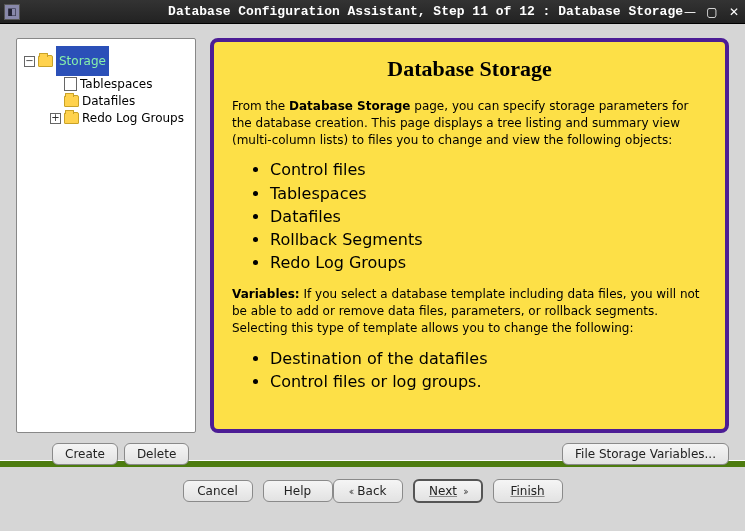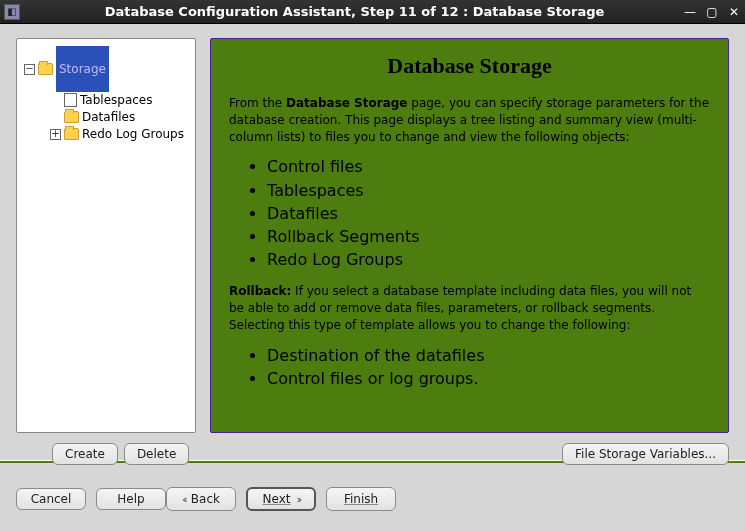--- a/index.html
+++ b/index.html
@@ -23,23 +23,24 @@
     .titlebar-icon {
       width: 16px; height: 16px;
       background: #88a;
       margin-right: 6px;
       border: 1px solid #555;
       display:flex;align-items:center;justify-content:center;
       font-size:10px;color:#223;
     }
     .titlebar-title {
       flex: 1;
-      text-align: center;
+      text-align: right;
       font-weight: bold;
       font-size: 13px;
+      font-family: Liberation Mono, monospace;
     }
     .titlebar-controls { display: flex; gap: 8px; color:#fff; font-size:12px;}
     .titlebar-controls span { cursor: default; width:14px; text-align:center;}
     .content {
       padding: 14px 16px 0 16px;
       height: 435px;
     }
     .main-area {
       display: flex;
       gap: 14px;
@@ -87,31 +88,31 @@
       position:absolute; top:-3px; left:0;
       width:7px;height:3px;background:#ffd24d;border:1px solid #c9a227;border-bottom:none;border-radius:1px 1px 0 0;
     }
     .doc-icon {
       width: 13px; height: 14px;
       background:#fff; border:1px solid #666;
       display:inline-block;
     }
     .tree .selected .label {
       background: #2b50b8;
-      color: #c4b5fd;
-      padding: 16px 3px;
+      color: #86efac;
+      padding: 8px 3px;
     }
     .tree .children { padding-left: 26px; position:relative;}
     .label{font-size:12px;}
 
     .info-panel {
       flex: 1;
-      background: #4d7c0f;
-      border: 1px solid #4c1d95;
-      border-radius: 2px;
+      background: #fde047;
+      border: 4px solid #4c1d95;
+      border-radius: 8px;
       padding: 14px 18px;
       overflow: auto;
     }
     .info-panel h1 {
       text-align: center;
       font-family: Georgia, "Times New Roman", serif;
       font-size: 22px;
       font-weight: bold;
       margin-bottom: 16px;
     }
@@ -138,24 +139,24 @@
       font-family: inherit;
       font-size: 12px;
       background: linear-gradient(#f5f5f5, #e2e2e2);
       border: 1px solid #8a8a8a;
       border-radius: 6px;
       padding: 3px 12px;
       cursor: pointer;
       color:#222;
     }
     .footer {
-      border-top: 2px solid #4d7c0f;
-      padding: 24px 16px 0 16px;
-      display: flex;
-      justify-content: flex-start;
+      border-top: 6px solid #4d7c0f;
+      padding: 12px 16px 0 16px;
+      display: flex;
+      justify-content: center;
       align-items: center;
     }
     .footer .left-group, .footer .right-group { display:flex; gap:10px; }
     .nav-btn {
       display: inline-flex;
       align-items: center;
       gap: 6px;
       min-width:70px;
       justify-content:center;
     }
@@ -221,21 +222,21 @@
         <span>From the </span><b>Database Storage</b><span> page, you can specify storage parameters for the database creation. This page displays a tree listing and summary view (multi-column lists) to files you to change and view the following objects:</span>
       </p>
       <ul>
         <li>Control files</li>
         <li>Tablespaces</li>
         <li>Datafiles</li>
         <li>Rollback Segments</li>
         <li>Redo Log Groups</li>
       </ul>
       <p>
-        <b>Rollback:</b><span> If you select a database template including data files, you will not be able to add or remove data files, parameters, or rollback segments. Selecting this type of template allows you to change the following:</span>
+        <b>Variables:</b><span> If you select a database template including data files, you will not be able to add or remove data files, parameters, or rollback segments. Selecting this type of template allows you to change the following:</span>
       </p>
       <ul>
         <li>Destination of the datafiles</li>
         <li>Control files or log groups.</li>
       </ul>
     </div>
   </div>
 
   <div class="mid-buttons">
     <div class="left-group">

